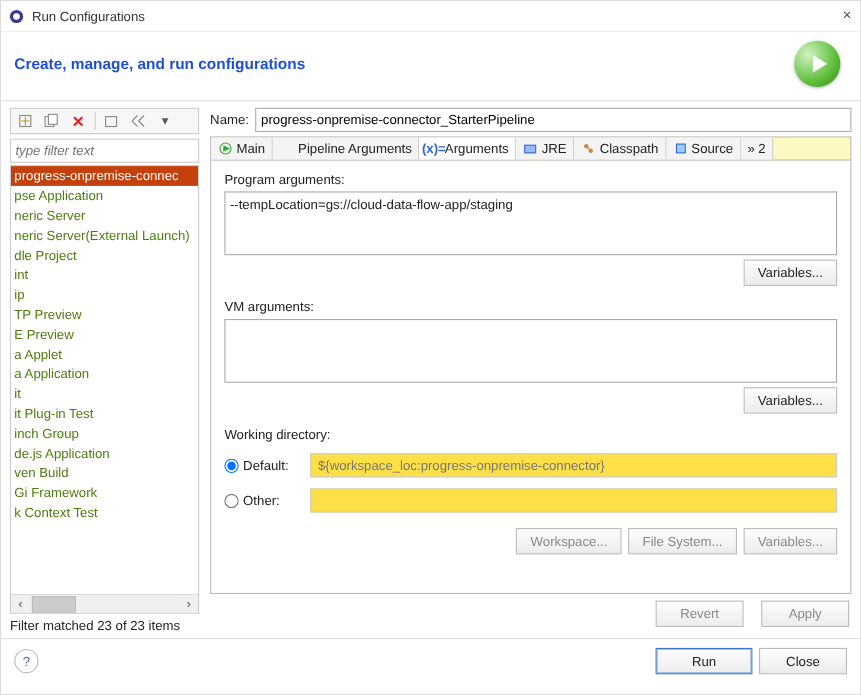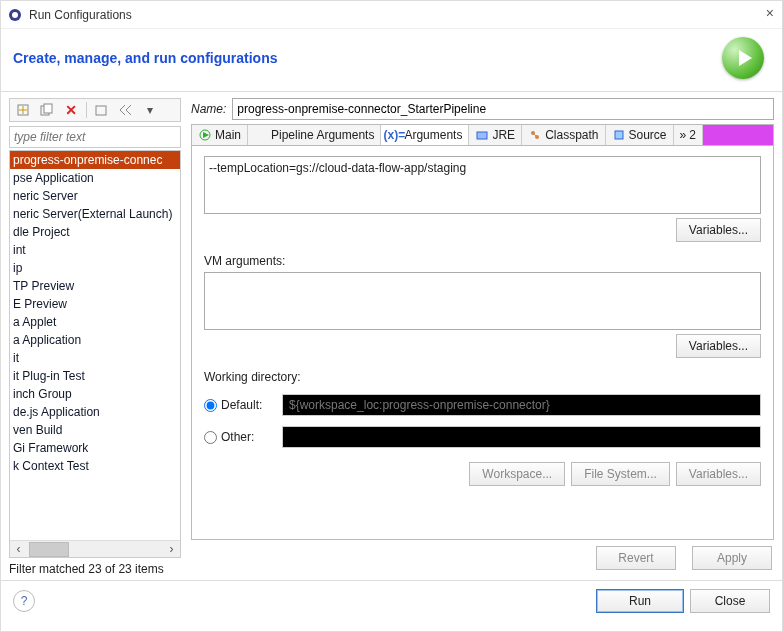--- a/index.html
+++ b/index.html
@@ -15,45 +15,45 @@
   .bodyrow { display:flex; padding:6px 8px 4px 8px; height: 488px; }
   .leftcol { width:172px; display:flex; flex-direction:column; }
   .toolbar { height:24px; border:1px solid #ccc; background:#f7f7f7; display:flex; align-items:center; gap:6px; padding:0 4px; }
   .tbtn { width:18px; height:18px; display:flex; align-items:center; justify-content:center; color:#555; }
   .tbtn.red { color:#d22; font-weight:bold; font-size:14px; }
   .tbtn.sep { border-left:1px solid #ccc; height:16px; width:1px; padding:0; }
   .filterbox { margin-top:4px; }
   .filterbox input { width:100%; height:22px; padding:2px 4px; border:1px solid #ccc; color:#777; font-style:italic; }
   .tree { margin-top:2px; border:1px solid #ccc; flex:1; overflow:hidden; position:relative; background:#fff; }
   .treeinner { height: 365px; overflow:hidden; }
-  .titem { height:18px; line-height:18px; padding-left:3px; white-space:nowrap; color:#0f172a; }
+  .titem { height:18px; line-height:18px; padding-left:3px; white-space:nowrap; color:#4d7c0f; }
   .titem.sel { background:#c2410c; color:#fff; }
   .hscroll { position:absolute; bottom:0; left:0; right:0; height:17px; background:#f0f0f0; border-top:1px solid #ddd; display:flex; align-items:center; }
   .hscroll .sbtn { width:17px; height:17px; display:flex; align-items:center; justify-content:center; color:#555; background:#f0f0f0; }
   .hscroll .thumb { width:40px; height:15px; background:#ccc; margin-left:2px; border:1px solid #bbb; }
   .status { margin-top:4px; color:#222; }
   .rightcol { flex:1; margin-left:10px; display:flex; flex-direction:column; }
   .namerow { display:flex; align-items:center; gap:6px; margin-bottom:4px; }
-  .namerow label { color:#222;font-style:italic; }
+  .namerow label { color:#222; }
   .namerow input { flex:1; height:22px; padding:2px 4px; border:1px solid #aaa; }
-  .tabs { display:flex; border-bottom:1px solid #bbb; background:#d946ef; border-left:1px solid #bbb; border-right:1px solid #bbb; border-top:1px solid #bbb; }
+  .tabs { display:flex; border-bottom:1px solid #bbb; background:#fef9c3; border-left:1px solid #bbb; border-right:1px solid #bbb; border-top:1px solid #bbb; }
   .tab { padding:3px 6px; display:flex; align-items:center; gap:3px; border-right:1px solid #ccc;  color:#222; background:#f4f4f4; }
   .tab.active { background:#fff; }
   .tab .tico { width:14px; height:14px; display:flex; align-items:center; justify-content:center; }
   .tabbody { border:1px solid #bbb; border-top:none; flex:1; padding:10px 12px 8px 12px; display:flex; flex-direction:column; gap:4px;}
   .seclabel { color:#222; }
   .argbox { width:100%; height:58px; border:1px solid #aaa; resize:none; padding:4px; color:#222; font-family:inherit; }
   .btnrow { display:flex; justify-content:flex-end; }
   .btn { height:24px; padding:0 12px; border:1px solid #bbb; background:linear-gradient(#fdfdfd,#ececec); color:#222; display:inline-flex; align-items:center; justify-content:center; min-width:80px; }
   .btn.disabled { color:#888; }
   .fset-label{ color:#222; margin-top:8px;}
   .wdrow { display:flex; align-items:center; gap:8px; margin-top:6px;justify-content:space-between; }
   .radio { display:flex; align-items:center; gap:4px; width:70px; color:#222;}
   .radio input { margin:0; }
-  .wdfield { flex:1; height:22px; border:1px solid #ccc; background:#000000; color:#777; padding:2px 6px; }
+  .wdfield { flex:1; height:22px; border:1px solid #ccc; background:#fde047; color:#777; padding:2px 6px; }
   .wdbtnrow { display:flex; justify-content:flex-end; gap:6px; margin-top:10px; }
   .bottombtns { display:flex; justify-content:flex-end; gap:16px; padding:6px 2px; }
   .footer { display:flex; align-items:center; justify-content:space-between; padding:8px 12px; border-top:1px solid #ddd; }
   .help { width:22px; height:22px; border:1px solid #bbb; border-radius:11px; display:flex; align-items:center; justify-content:center; color:#4a6da7; }
   .footbtns { display:flex; gap:6px; }
   .btn.primary { border:1px solid #3b78c3; box-shadow: inset 0 0 0 1px #9cc0ea; min-width:88px; }
 </style>
 </head>
 <body>
 
@@ -194,20 +194,21 @@
             </svg>
           </span>
           <span>Source</span>
         </div>
         <div class="tab">
           <span>»</span>
           <sub>2</sub>
         </div>
       </div>
     <div class="tabbody">
+      <div class="seclabel">Program arguments:</div>
       <textarea class="argbox" id="progargs" style="">--tempLocation=gs://cloud-data-flow-app/staging</textarea>
       <div class="btnrow">
           <button class="btn">Variables...</button>
         </div>
 
       <div class="seclabel" style="margin-top:8px;">VM arguments:</div>
       <textarea class="argbox" id="vmargs" style=""></textarea>
       <div class="btnrow">
           <button class="btn">Variables...</button>
         </div>

